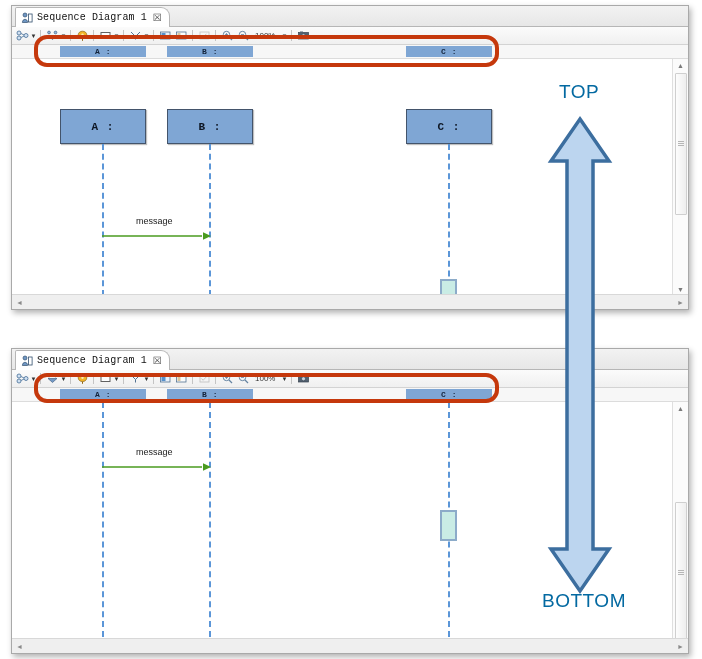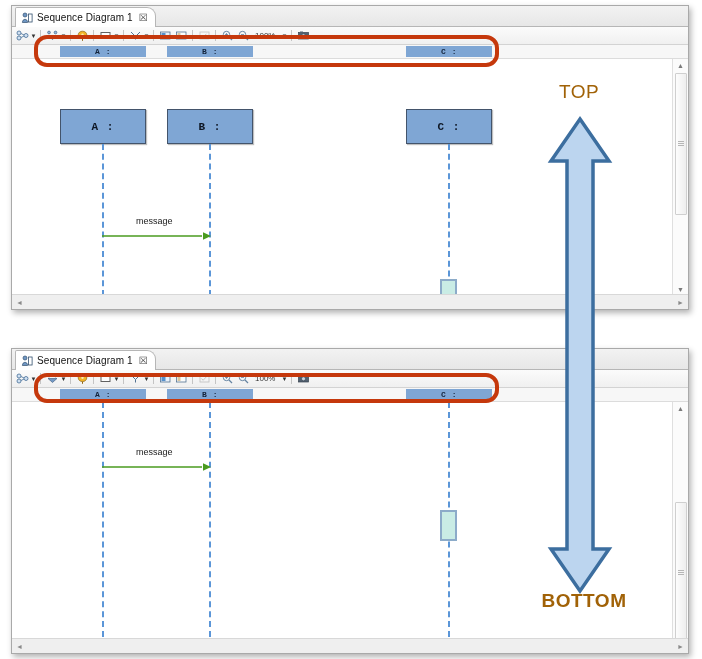--- a/index.html
+++ b/index.html
@@ -36,21 +36,21 @@
     display:flex;align-items:center;gap:4px;
     background:#ffffff;
     border:1px solid #b6b6b6;
     border-bottom:none;
     border-top-left-radius:2px;
     border-top-right-radius:9px;
     font-size:10px;color:#111;
     white-space:nowrap;
   }
   .tab-icon{width:12px;height:12px;display:block;}
-  .tab-label{font-size:10px;letter-spacing:.1px;}
+  .tab-label{font-size:10px;letter-spacing:.1px;font-family:Liberation Mono, monospace;}
   .tab-close{font-size:10px;color:#444;line-height:1;padding-left:2px;}
 
   
   .toolbar{
     height:17px;
     background:linear-gradient(#fbfbfb,#f0f0f0);
     border-bottom:1px solid #d3d3d3;
     display:flex;align-items:center;
     padding:0 2px;
     gap:0px;
@@ -183,24 +183,24 @@
   #redbox-top{ left:34px; top:35px; width:465px; height:32px; }
   #redbox-bottom{ left:34px; top:373px; width:465px; height:30px; }
 
   
   #annot{
     position:absolute;left:500px;top:75px;width:202px;height:560px;
   }
   .annot-text{
     position:absolute;width:100%;text-align:center;
     font-family:"Liberation Sans", sans-serif;
-    font-size:19px;color:#a16207;letter-spacing:.5px;
+    font-size:19px;color:#0369a1;letter-spacing:.5px;
   }
   #annot-top-text{ top:6px; left:-22px; }
-  #annot-bottom-text{ top:515px; left:-17px;font-weight:bold; }
+  #annot-bottom-text{ top:515px; left:-17px; }
   #annot-arrow{ position:absolute; left:47px; top:40px; }
 </style>
 </head>
 <body>
 
 <div class="editor" id="panel-top">
 
   <div class="tabstrip">
     <div class="tab">
       <span class="tab-icon">

